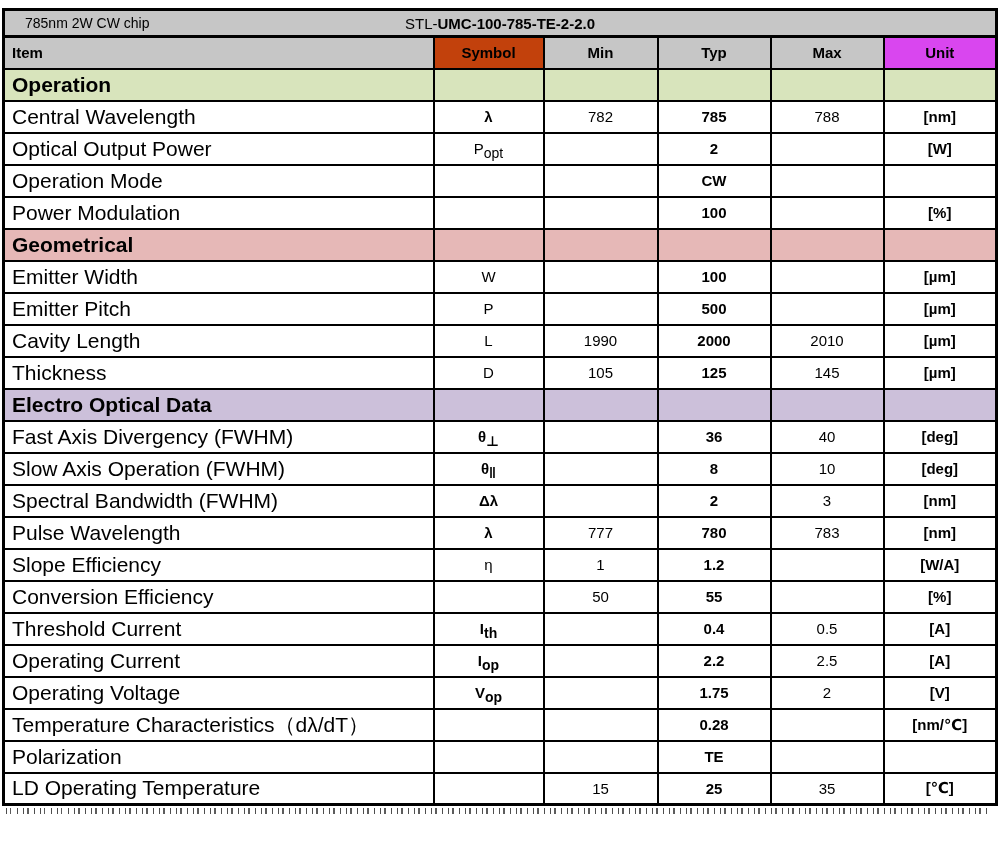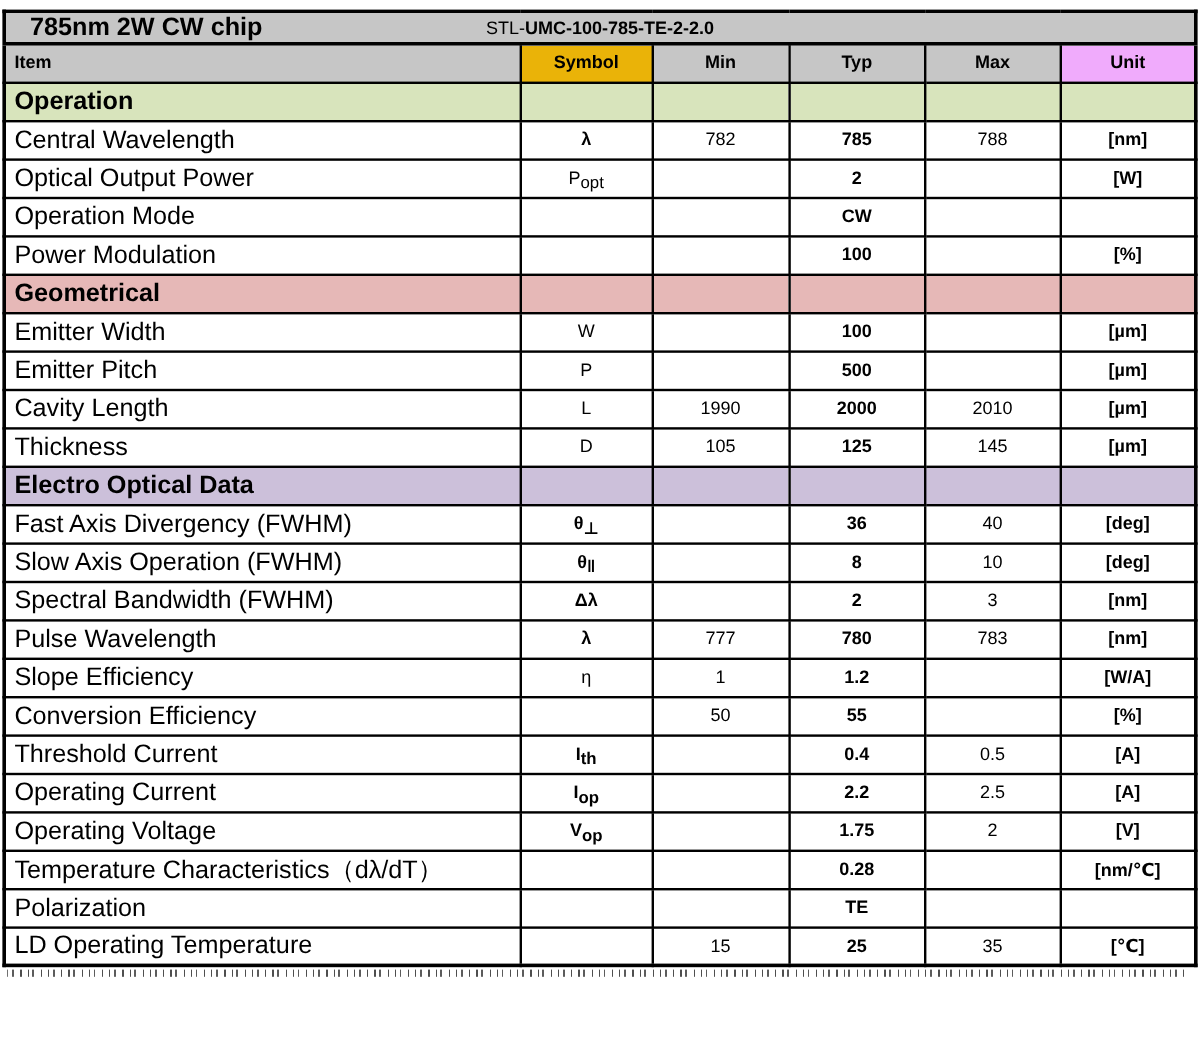--- a/index.html
+++ b/index.html
@@ -3,21 +3,21 @@
 <meta charset="utf-8">
 <style>
   * { box-sizing: border-box; }
   html, body { margin: 0; padding: 0; background: #ffffff; }
   body { font-family: "Liberation Sans", "DejaVu Sans", sans-serif; color: #000; width: 1000px; height: 867px; overflow: hidden; }
   .wrap { padding: 8px 5px 0 2px; }
   table.spec { border-collapse: collapse; table-layout: fixed; width: 993px; border: 3px solid #000; }
   td, th { border: 2px solid #000; height: 32px; vertical-align: middle; text-align: center; font-size: 15px; padding: 0 2px; overflow: hidden; white-space: nowrap; }
   
   tr.title-row td { height: 27px; border-bottom: 3px solid #000; position: relative; padding: 0; }
-  .title-left { position: absolute; left: 20px; top: 50%; transform: translateY(-50%); font-size: 21px; font-weight: bold; }
+  .title-left { position: absolute; left: 20px; top: 50%; transform: translateY(-50%); font-size: 14px; }
   .title-model { font-size: 15px; }
   .title-model .b { font-weight: bold; }
   
   th { font-weight: bold; }
   th.item, td.item { text-align: left; padding-left: 7px; }
   td.item { font-size: 21px; }
   .section-label { font-weight: bold; }
   .b { font-weight: bold; }
   td.typ, td.unit { font-weight: bold; margin-top: 36px; }
   td.sym sub { font-size: 14px; line-height: 0; }
@@ -40,25 +40,25 @@
     </colgroup>
     <thead>
       <tr class="title-row">
         <td colspan="6" style="background:#c6c6c6">
           <span class="title-left">785nm 2W CW chip</span>
           <span class="title-model"><span>STL-</span><span class="b">UMC-100-785-TE-2-2.0</span></span>
         </td>
       </tr>
       <tr>
         <th class="item" style="background:#c6c6c6">Item</th>
-        <th style="background:#eab308">Symbol</th>
+        <th style="background:#c2410c">Symbol</th>
         <th style="background:#c6c6c6">Min</th>
         <th style="background:#c6c6c6">Typ</th>
         <th style="background:#c6c6c6">Max</th>
-        <th style="background:#f0abfc">Unit</th>
+        <th style="background:#d946ef">Unit</th>
       </tr>
     </thead>
     <tbody id="rows">
         <tr>
           <td class="item section-label" style="background: rgb(216, 228, 188);">Operation</td>
           <td style="background: rgb(216, 228, 188);"></td>
           <td style="background: rgb(216, 228, 188);"></td>
           <td style="background: rgb(216, 228, 188);"></td>
           <td style="background: rgb(216, 228, 188);"></td>
           <td style="background: rgb(216, 228, 188);"></td>

